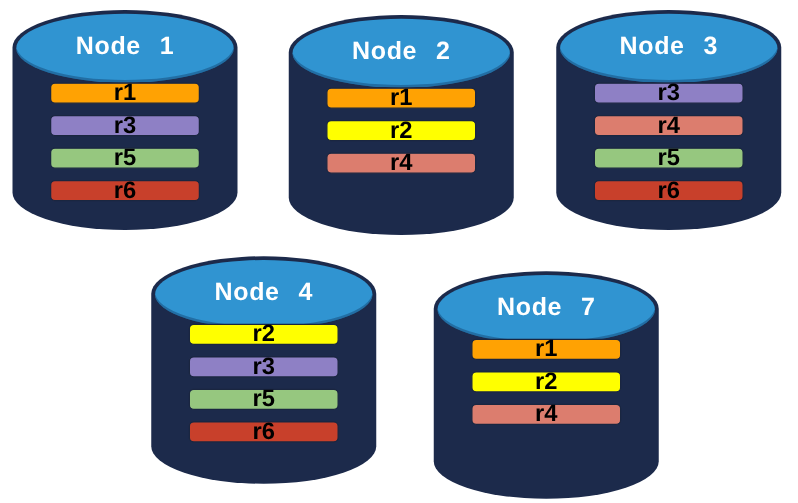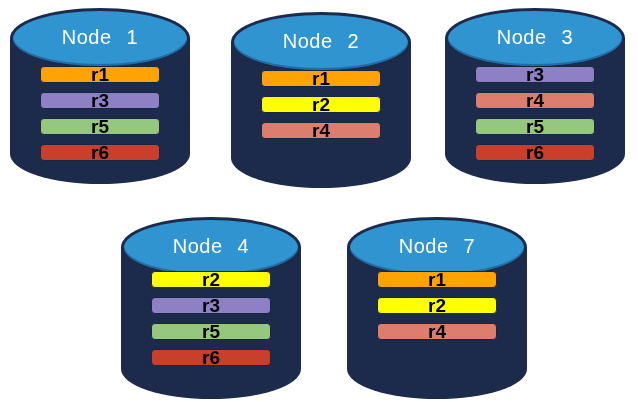--- a/index.html
+++ b/index.html
@@ -17,21 +17,21 @@
   }
   .node {
     position: absolute;
     width: 180px;
     height: 176px;
   }
   .node.row2 { height: 182px; }
   .n1 { left: 10px;  top: 8px; }
   .n2 { left: 231px; top: 12px; }
   .n3 { left: 445px; top: 8px; }
-  .n4 { left: 121px; top: 217px; }
+  .n4 { left: 121px; top: 205px; }
   .n5 { left: 347px; top: 217px; }
 
   .cyl-body {
     position: absolute;
     inset: 0;
     background: var(--cylinder-body, #1c2a4b);
     border-radius: 90px / 30px;
   }
   .cyl-top {
     position: absolute;
@@ -42,21 +42,21 @@
     background: var(--cylinder-top, #3094d1);
     border-radius: 50%;
     box-shadow: inset 0 -2px 0 rgba(10, 40, 80, 0.35);
     display: flex;
     align-items: center;
     justify-content: center;
   }
   .node-title {
     color: var(--title-text, #ffffff);
     font-size: 20px;
-    font-weight: normal;
+    font-weight: bold;
     word-spacing: 9px;
     letter-spacing: 0.5px;
     text-align: left;
     padding-bottom: 2px;
   }
   .bars {
     position: absolute;
     left: 30px;
     right: 30px;
     top: 58px;

